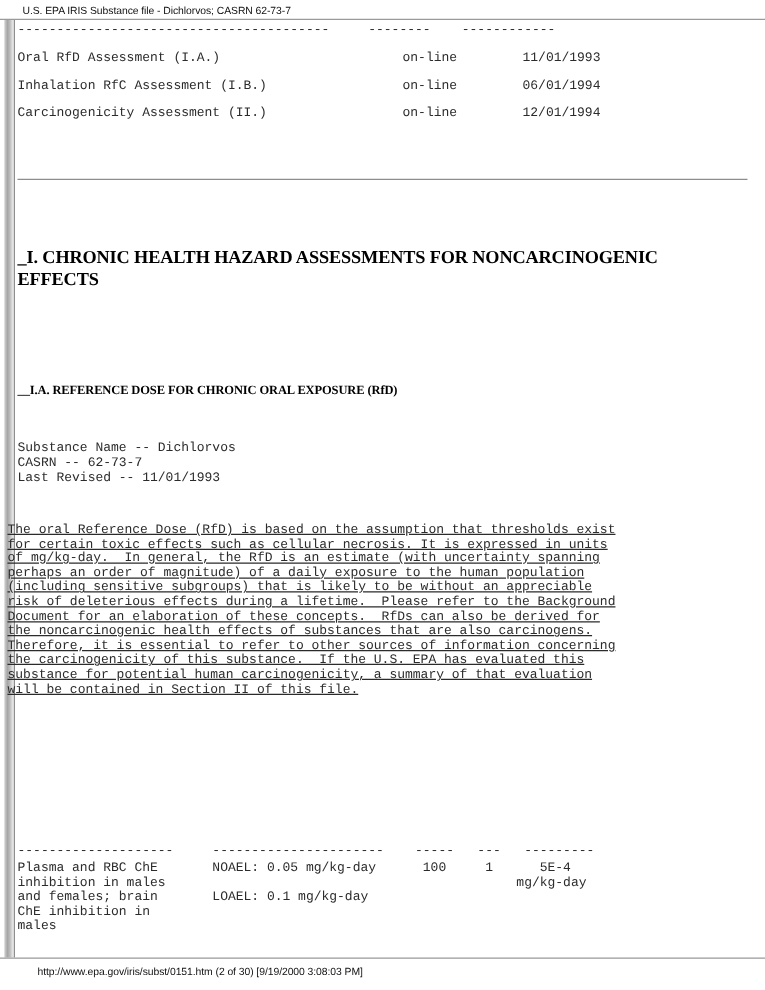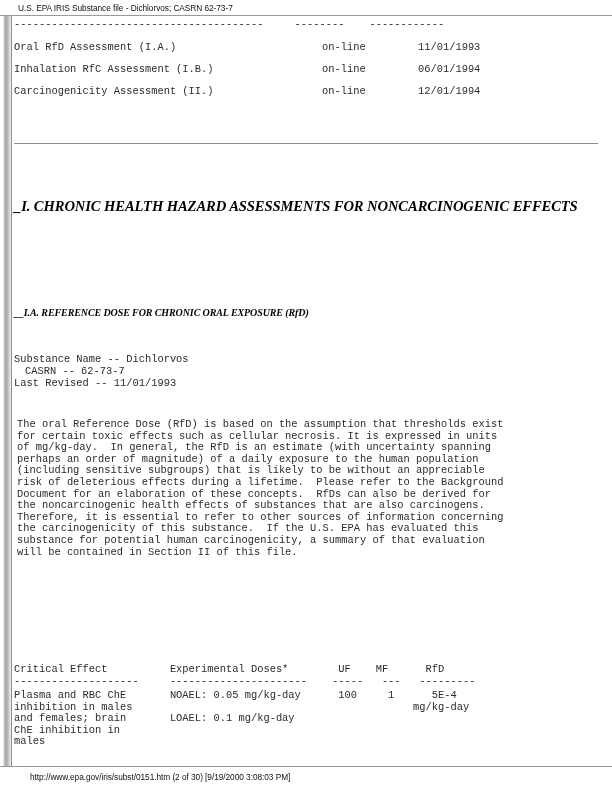--- a/index.html
+++ b/index.html
@@ -104,21 +104,20 @@
   }
 
   
   .heading {
     font-family: "Liberation Serif", "DejaVu Serif", serif;
     font-weight: bold;
     font-size: 14.6px;
     line-height: 17.5px;
     color: #000000;
     letter-spacing: -0.1px;
-    font-style: italic;
   }
   .heading.sub {
     font-size: 10px;
     line-height: 16px;
   }
 
   
   .doc-rule {
     position: absolute;
     left: 14px;
@@ -164,38 +163,37 @@
 
   </div>
 
   <div class="doc-rule" style="top:143px;"></div>
 
   <div class="heading abs" style="left:14px; top:198px; width:570px;">_I.  CHRONIC HEALTH HAZARD ASSESSMENTS FOR NONCARCINOGENIC EFFECTS</div>
 
   <div class="heading sub abs" style="left:14px; top:305px; width:570px;">__I.A.  REFERENCE DOSE FOR CHRONIC ORAL EXPOSURE (RfD)</div>
 
   <div class="mono abs" style="left:14px; top:354px;">Substance Name -- Dichlorvos</div>
-  <div class="mono abs" style="left:14px; top:366px;margin-left:11px;">CASRN -- 62-73-7</div>
+  <div class="mono abs" style="left:14px; top:366px;">CASRN -- 62-73-7</div>
   <div class="mono abs" style="left:14px; top:378px;">Last Revised -- 11/01/1993</div>
 
-  <div class="mono abs" style="left:17px; top:419px;">The oral Reference Dose (RfD) is based on the assumption that thresholds exist
+  <div class="mono abs" style="left:6px; top:419px;text-decoration:underline;">The oral Reference Dose (RfD) is based on the assumption that thresholds exist
 for certain toxic effects such as cellular necrosis. It is expressed in units
 of mg/kg-day.  In general, the RfD is an estimate (with uncertainty spanning
 perhaps an order of magnitude) of a daily exposure to the human population
 (including sensitive subgroups) that is likely to be without an appreciable
 risk of deleterious effects during a lifetime.  Please refer to the Background
 Document for an elaboration of these concepts.  RfDs can also be derived for
 the noncarcinogenic health effects of substances that are also carcinogens.
 Therefore, it is essential to refer to other sources of information concerning
 the carcinogenicity of this substance.  If the U.S. EPA has evaluated this
 substance for potential human carcinogenicity, a summary of that evaluation
 will be contained in Section II of this file.</div>
 
 
-  <div class="mono abs" style="left:14px; top:664px;">Critical Effect          Experimental Doses*        UF    MF      RfD</div>
   <div class="mono abs" style="left:14px; top:676px;">--------------------     ----------------------    -----   ---   ---------</div>
   <div class="mono abs" style="left:14px; top:690px;">Plasma and RBC ChE       NOAEL: 0.05 mg/kg-day      100     1      5E-4
 inhibition in males                                             mg/kg-day
 and females; brain       LOAEL: 0.1 mg/kg-day
 ChE inhibition in
 males</div>
 
   <div class="frame-rule bot"></div>
   <div class="print-footer">http://www.epa.gov/iris/subst/0151.htm (2 of 30) [9/19/2000 3:08:03 PM]</div>
 

